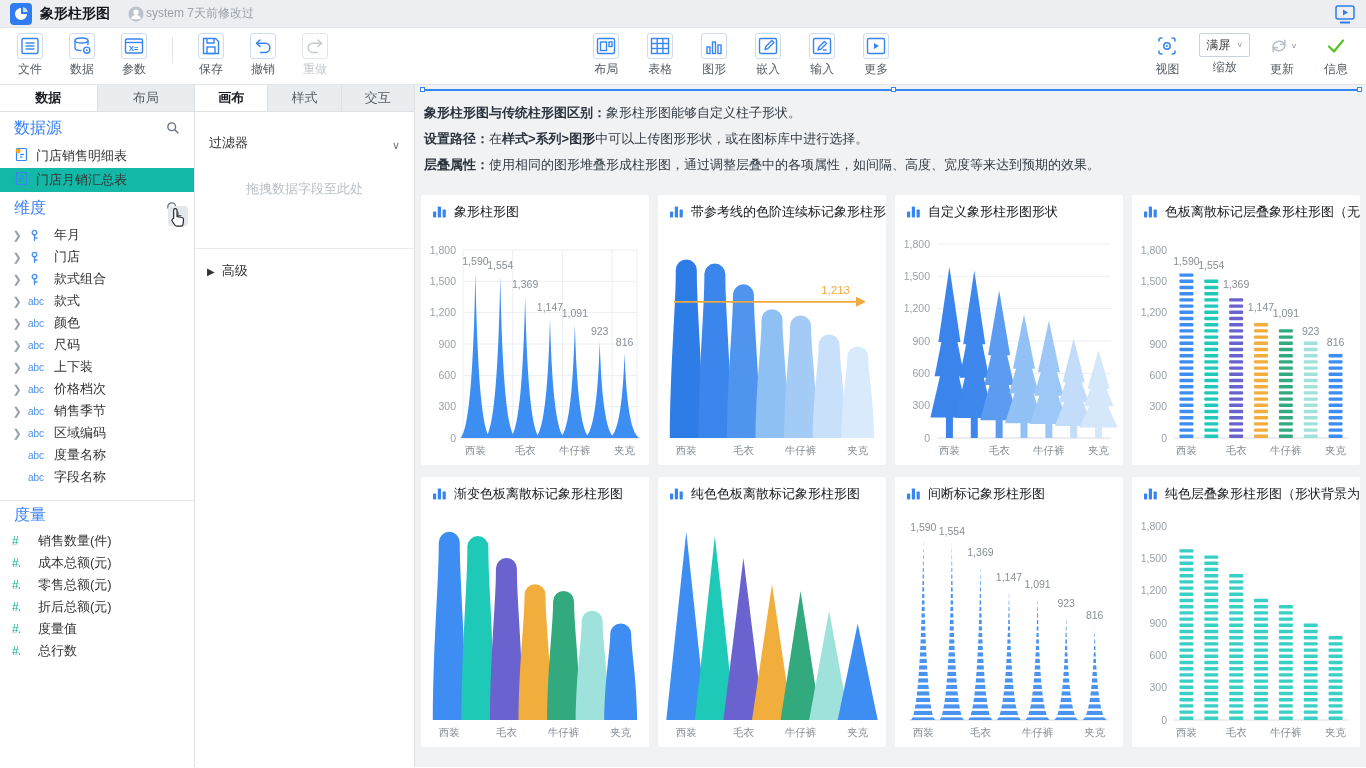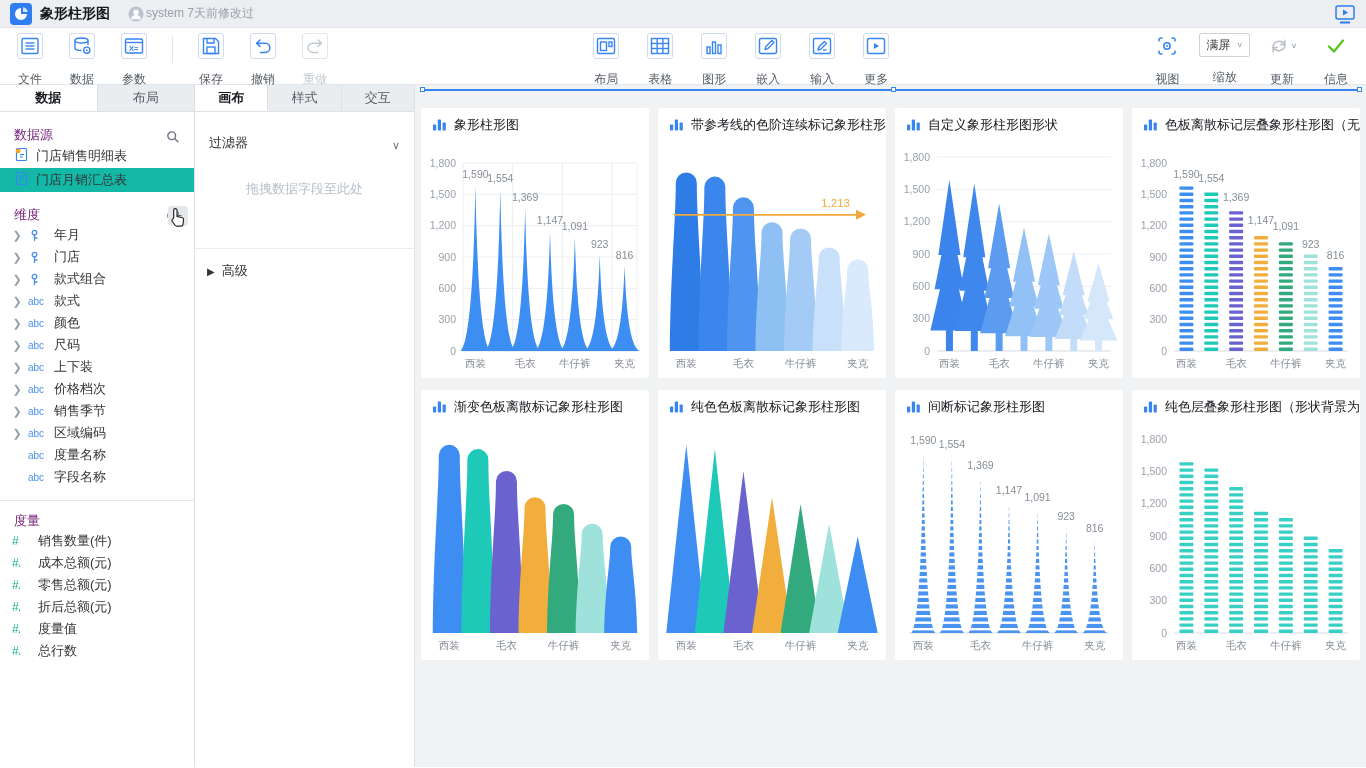--- a/index.html
+++ b/index.html
@@ -13,37 +13,37 @@
 .tb-right{margin-left:auto;display:flex;align-items:center}
 
 .toolbar{height:57px;background:#fff;border-bottom:1px solid #e2e5e9;display:flex;padding:5px 8px 0 8px}
 .tgroup{display:flex;align-items:flex-start}
 .tgroup.center{flex:1;justify-content:center;gap:10px}
 .tgroup.left{gap:8px}
 .tgroup.right{gap:10px}
 .tool{min-width:44px;display:flex;flex-direction:column;align-items:center;cursor:pointer}
 .tool .ic{height:26px;min-width:26px;display:flex;align-items:center;justify-content:center;color:#3685f2}
 .tool .ic.boxed{border:1px solid #cfdcef;border-radius:3px;width:26px}
-.tool .lb{font-size:12px;color:#555c63;margin-top:12px;white-space:nowrap}
+.tool .lb{font-size:12px;color:#555c63;margin-top:2px;white-space:nowrap}
 .tool.disabled .ic{color:#c3c9d0;border-color:#e2e5e9}
 .tool.disabled .lb{color:#c3c9d0}
 .tool .ic.gray{color:#b9c0c8}
 .tool .ic.green{color:#52c41a}
 .tdivider{width:1px;height:26px;background:#e2e5e9;margin:4px 8px 0 8px}
 .zoombtn{border:1px solid #ccd2d9;border-radius:2px;background:#fff;height:24px;padding:0 6px;display:flex;align-items:center;gap:6px;font-size:12px;color:#333}
 .caret{font-size:9px;color:#98a0a8;transform:scaleY(.8)}
 
 .bodyrow{display:flex;height:682px}
 .panel1{width:195px;background:#fff;border-right:1px solid #dde1e6;position:relative;flex:0 0 auto}
 .panel2{width:220px;background:#fff;border-right:1px solid #dde1e6;flex:0 0 auto}
 .ptabs{display:flex;height:27px;background:#eaedf0;border-bottom:1px solid #dde1e6}
 .ptab{flex:1;text-align:center;line-height:26px;color:#555c63;font-size:13px;cursor:pointer;border-right:1px solid #dde1e6}
 .ptab:last-child{border-right:none}
 .ptab.active{background:#fff;font-weight:bold;color:#15181c}
-.sechead{display:flex;align-items:flex-end;height:32px;padding:0 14px;color:#701a75;font-size:13px}
+.sechead{display:flex;align-items:center;height:32px;padding:0 14px;color:#3b82f6;font-size:16px}
 .sechead .sp{margin-left:auto;display:flex;align-items:center;gap:8px}
 .srow{display:flex;align-items:center;height:24px;padding:0 14px;gap:7px;cursor:pointer;font-size:13px;color:#333;white-space:nowrap}
 .srow.selected{background:#14b8a6}
 .dimrow{display:flex;align-items:center;height:22px;padding:0 12px;gap:6px;cursor:pointer;font-size:13px;color:#333;white-space:nowrap}
 .chev{width:10px;color:#98a0a8;font-size:11px;text-align:center;flex:0 0 auto}
 .abc{color:#4a90ee;font-size:10px;width:20px;flex:0 0 auto}
 .keyic{width:20px;flex:0 0 auto;display:flex}
 .hash{color:#17af93;font-size:12px;width:20px;flex:0 0 auto;letter-spacing:-1px}
 .meashead{border-top:1px solid #e4e7eb;margin-top:12px;height:30px}
 
@@ -444,20 +444,25 @@
       <span>高级</span>
     </div>
   </div>
 
   <div class="canvas">
     <div class="selline">
       <div class="hdl" style="left:-1px"></div>
       <div class="hdl" style="left:50%"></div>
       <div class="hdl" style="right:-1px"></div>
     </div>
+    <div class="desc" id="desc-block">
+        <div><b>象形柱形图与传统柱形图区别：</b><span>象形柱形图能够自定义柱子形状。</span></div>
+        <div><b>设置路径：</b><span>在</span><b>样式&gt;系列&gt;图形</b><span>中可以上传图形形状，或在图标库中进行选择。</span></div>
+        <div><b>层叠属性：</b><span>使用相同的图形堆叠形成柱形图，通过调整层叠中的各项属性，如间隔、高度、宽度等来达到预期的效果。</span></div>
+      </div>
     <div class="grid" id="chart-grid">
         <div class="card"><div class="card-h">
             <span style="display:flex">
               <svg width="15" height="15" viewBox="0 0 15 15">
                 <rect x="1" y="7.5" width="3.2" height="6" rx="0.8" fill="#3685f2"></rect>
                 <rect x="5.8" y="2.5" width="3.2" height="11" rx="0.8" fill="#3685f2"></rect>
                 <rect x="10.6" y="5.5" width="3.2" height="8" rx="0.8" fill="#3685f2"></rect>
               </svg>
             </span>
             <span class="ct">象形柱形图</span>

